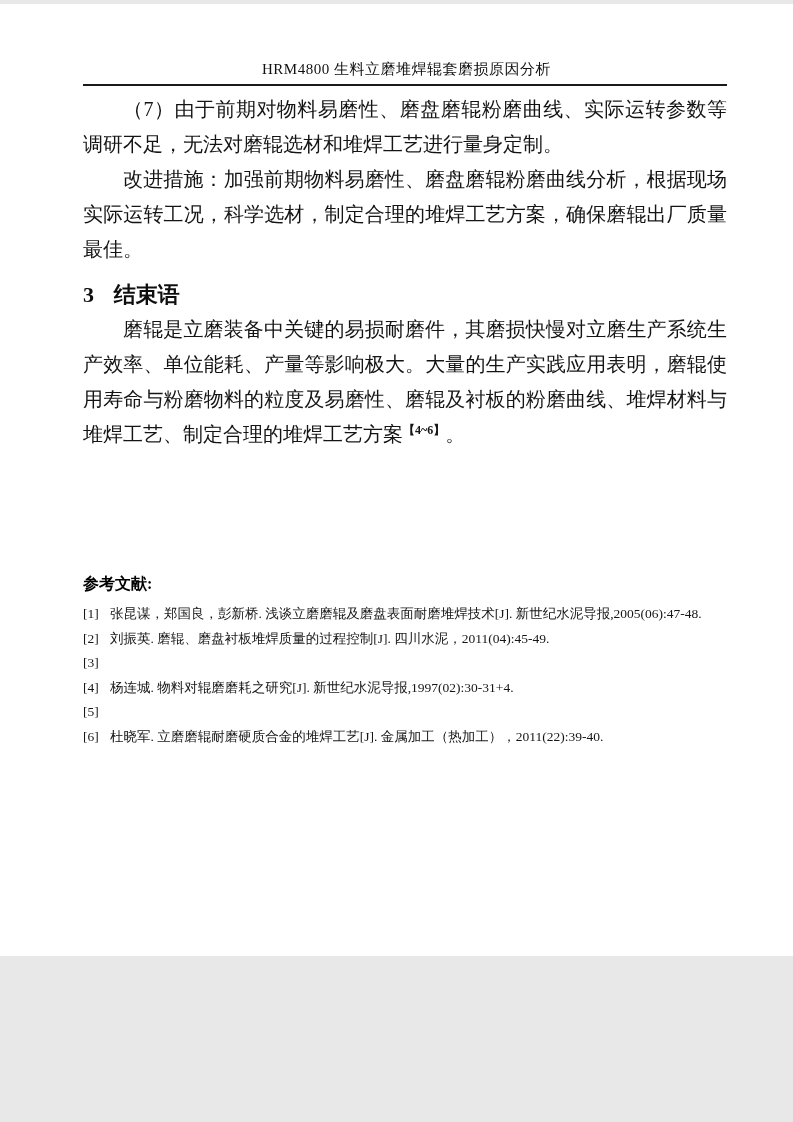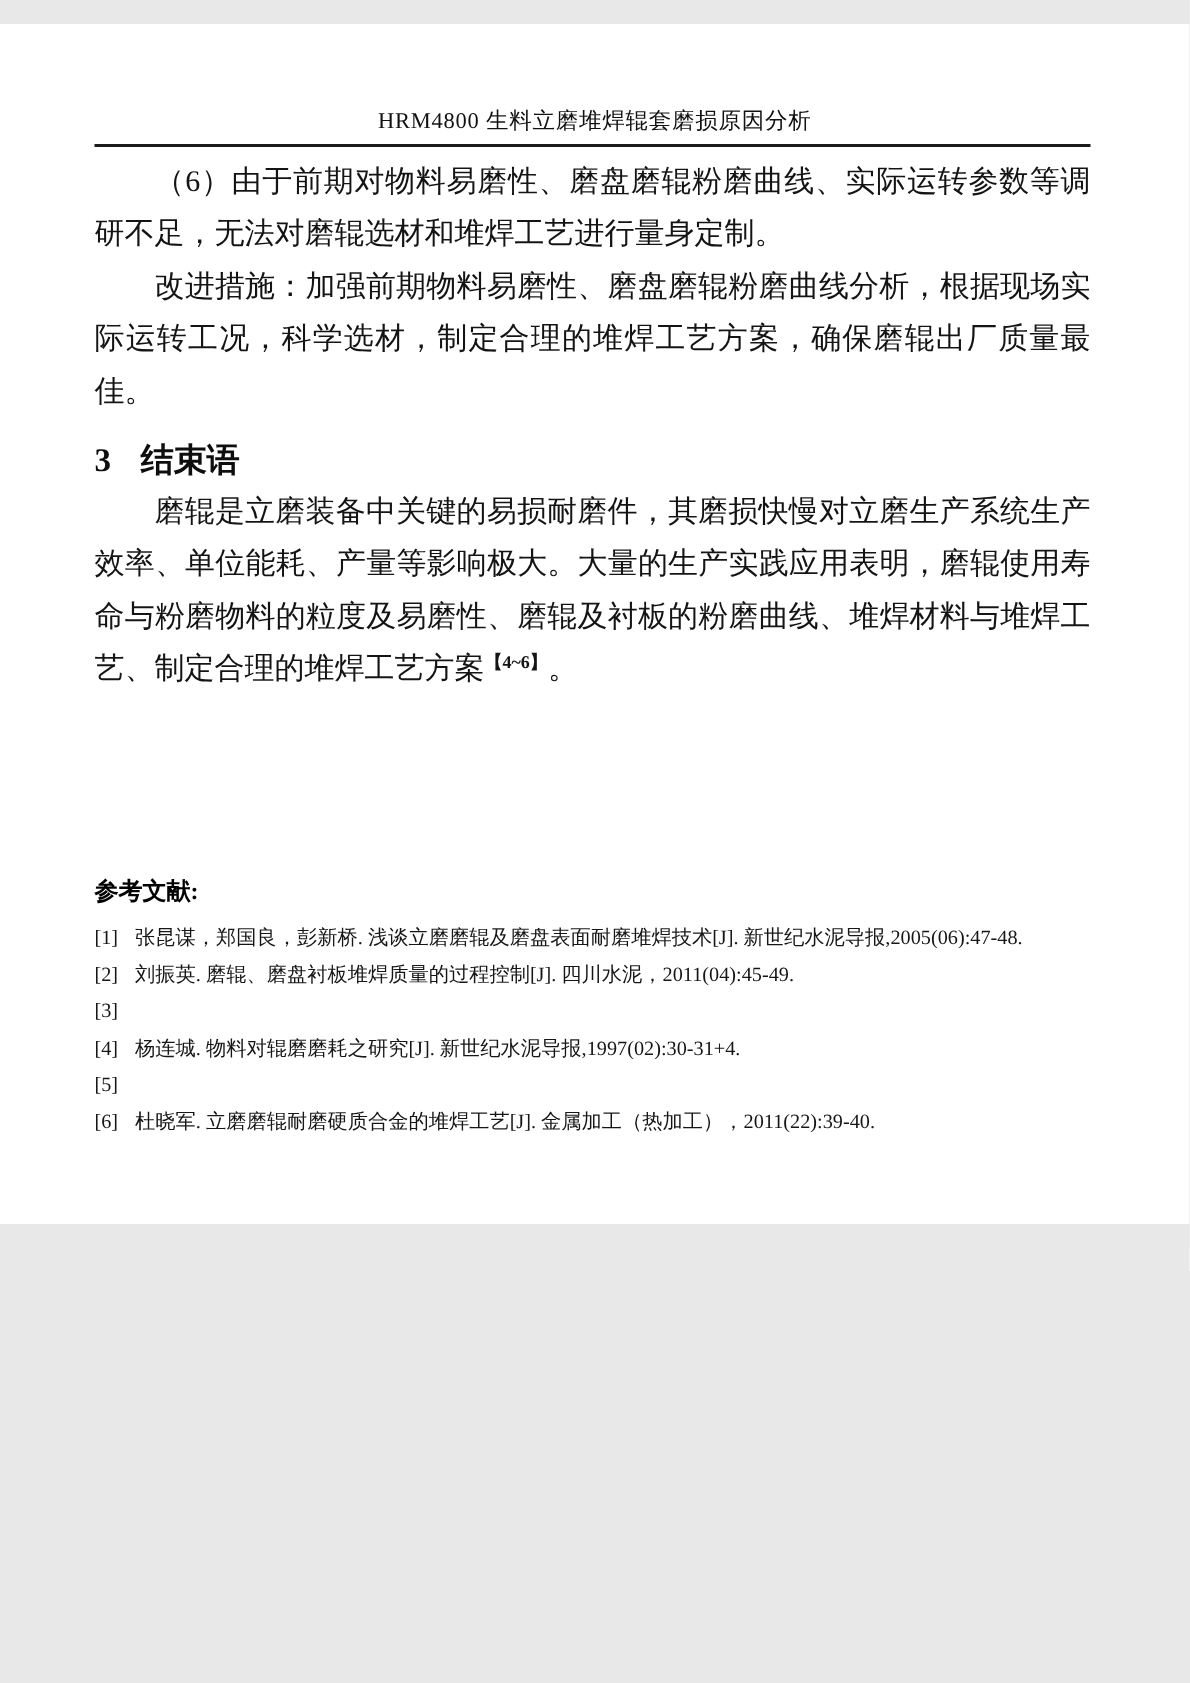--- a/index.html
+++ b/index.html
@@ -1,24 +1,25 @@
 <!DOCTYPE html>
 <html><head>
 <meta charset="utf-8">
 <style>
   html,body { margin:0; padding:0; background:#e8e8e8; }
   .page {
     position:relative;
-    width:793px; height:800px;
-    margin:16px auto;
+    width:793px; height:952px;
+    margin:4px auto;
     background:#ffffff;
     color:#151515;
     font-family:"Liberation Serif","DejaVu Serif",serif;
     overflow:hidden;
     box-sizing:border-box;
+    padding-left:20px;
   }
   
   .running-header { padding-top:55px; }
   .running-title {
     text-align:center;
     font-size:15px;
     letter-spacing:0.5px;
     line-height:20px;
     color:#111;
   }
@@ -113,21 +114,21 @@
 
 <div class="page">
 
   <header class="running-header">
     <div class="running-title">HRM4800 生料立磨堆焊辊套磨损原因分析</div>
     <div class="header-rule"></div>
   </header>
 
   <main class="content">
 
-    <p class="body-para indent">（6）由于前期对物料易磨性、磨盘磨辊粉磨曲线、实际运转参数等调研不足，无法对磨辊选材和堆焊工艺进行量身定制。</p>
+    <p class="body-para indent">（7）由于前期对物料易磨性、磨盘磨辊粉磨曲线、实际运转参数等调研不足，无法对磨辊选材和堆焊工艺进行量身定制。</p>
 
     <p class="body-para indent">改进措施：加强前期物料易磨性、磨盘磨辊粉磨曲线分析，根据现场实际运转工况，科学选材，制定合理的堆焊工艺方案，确保磨辊出厂质量最佳。</p>
 
     <h2 class="section-heading"><span>3</span><span class="heading-gap"></span><span>结束语</span></h2>
 
     <p class="body-para indent"><span>磨辊是立磨装备中关键的易损耐磨件，其磨损快慢对立磨生产系统生产效率、单位能耗、产量等影响极大。大量的生产实践应用表明，磨辊使用寿命与粉磨物料的粒度及易磨性、磨辊及衬板的粉磨曲线、堆焊材料与堆焊工艺、制定合理的堆焊工艺方案</span><span class="citation-sup">【4~6】</span><span>。</span></p>
 
     <section class="references">
       <div class="ref-heading">参考文献:</div>
       <ol class="ref-list">

